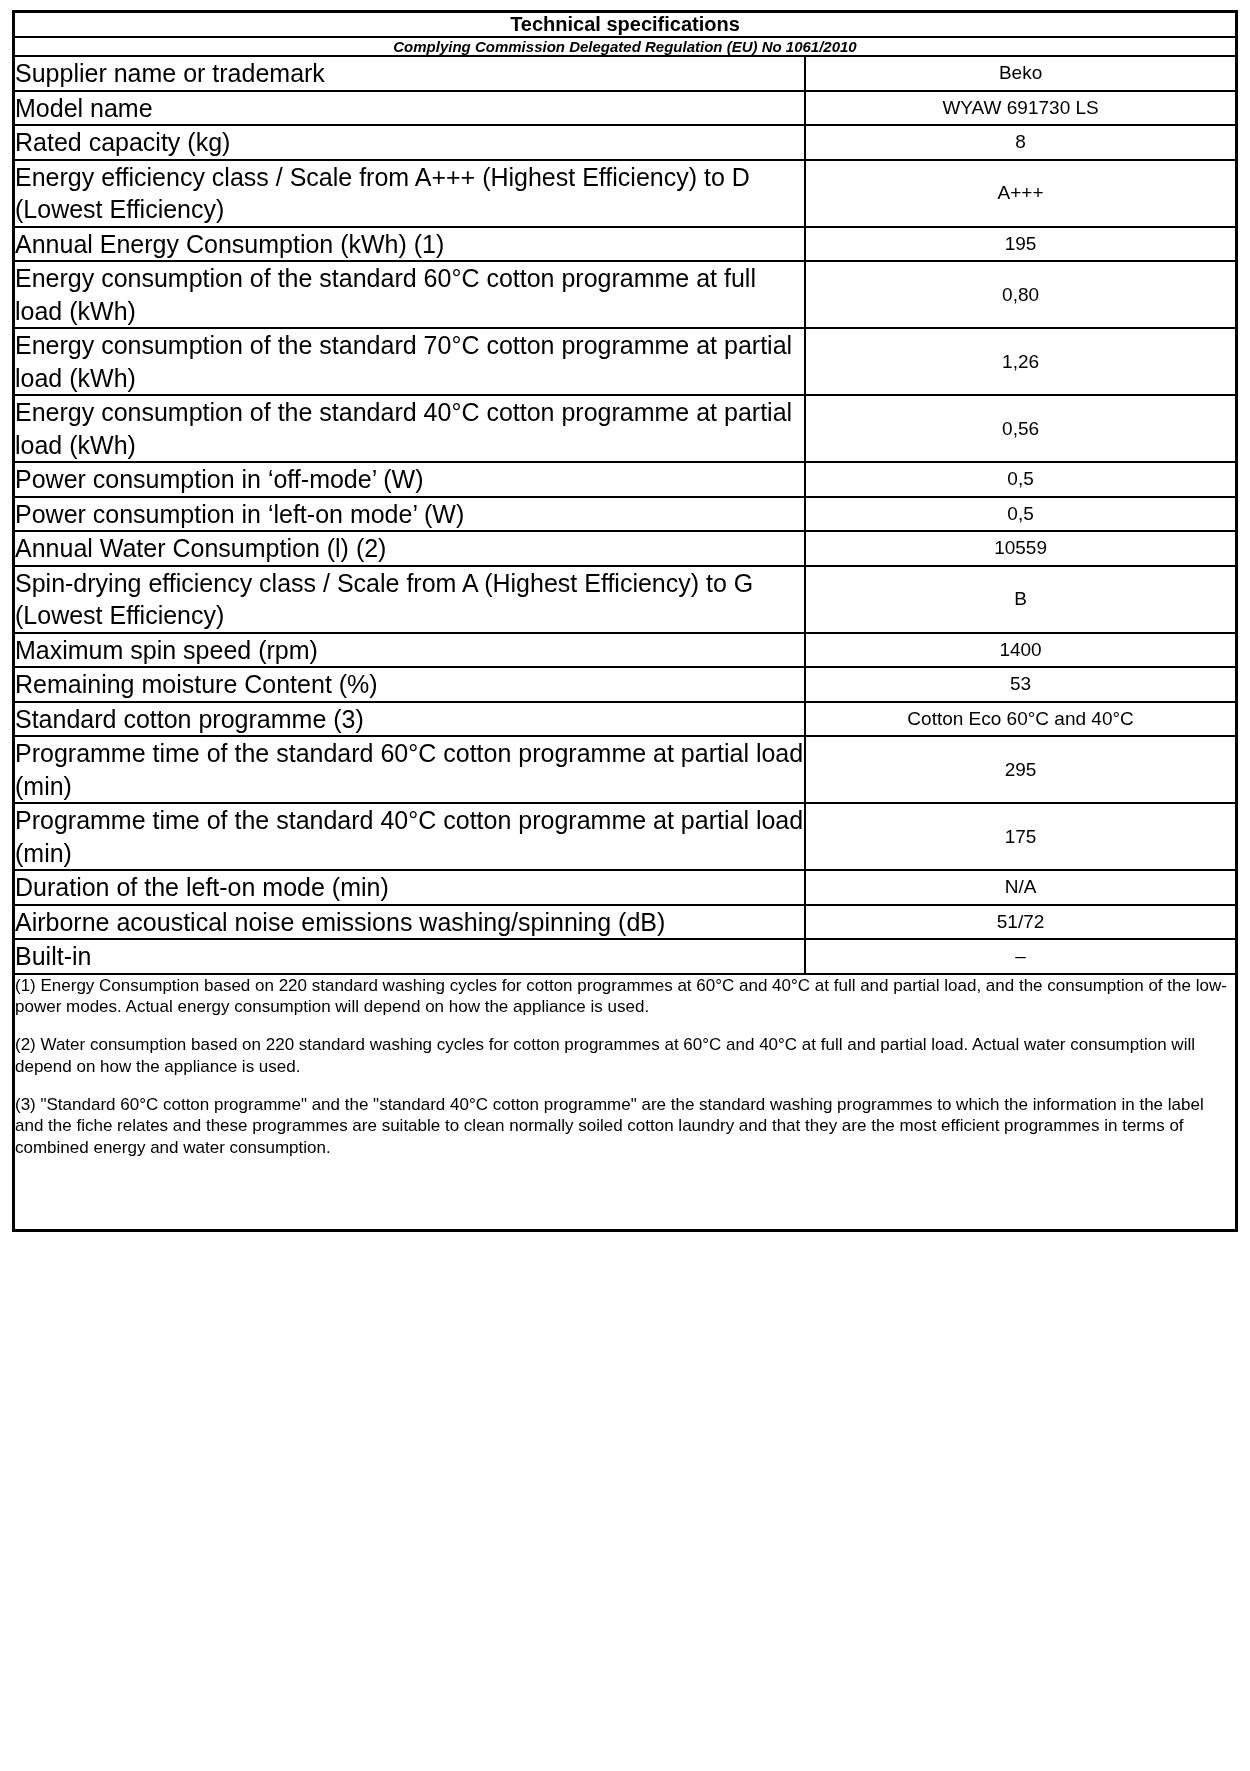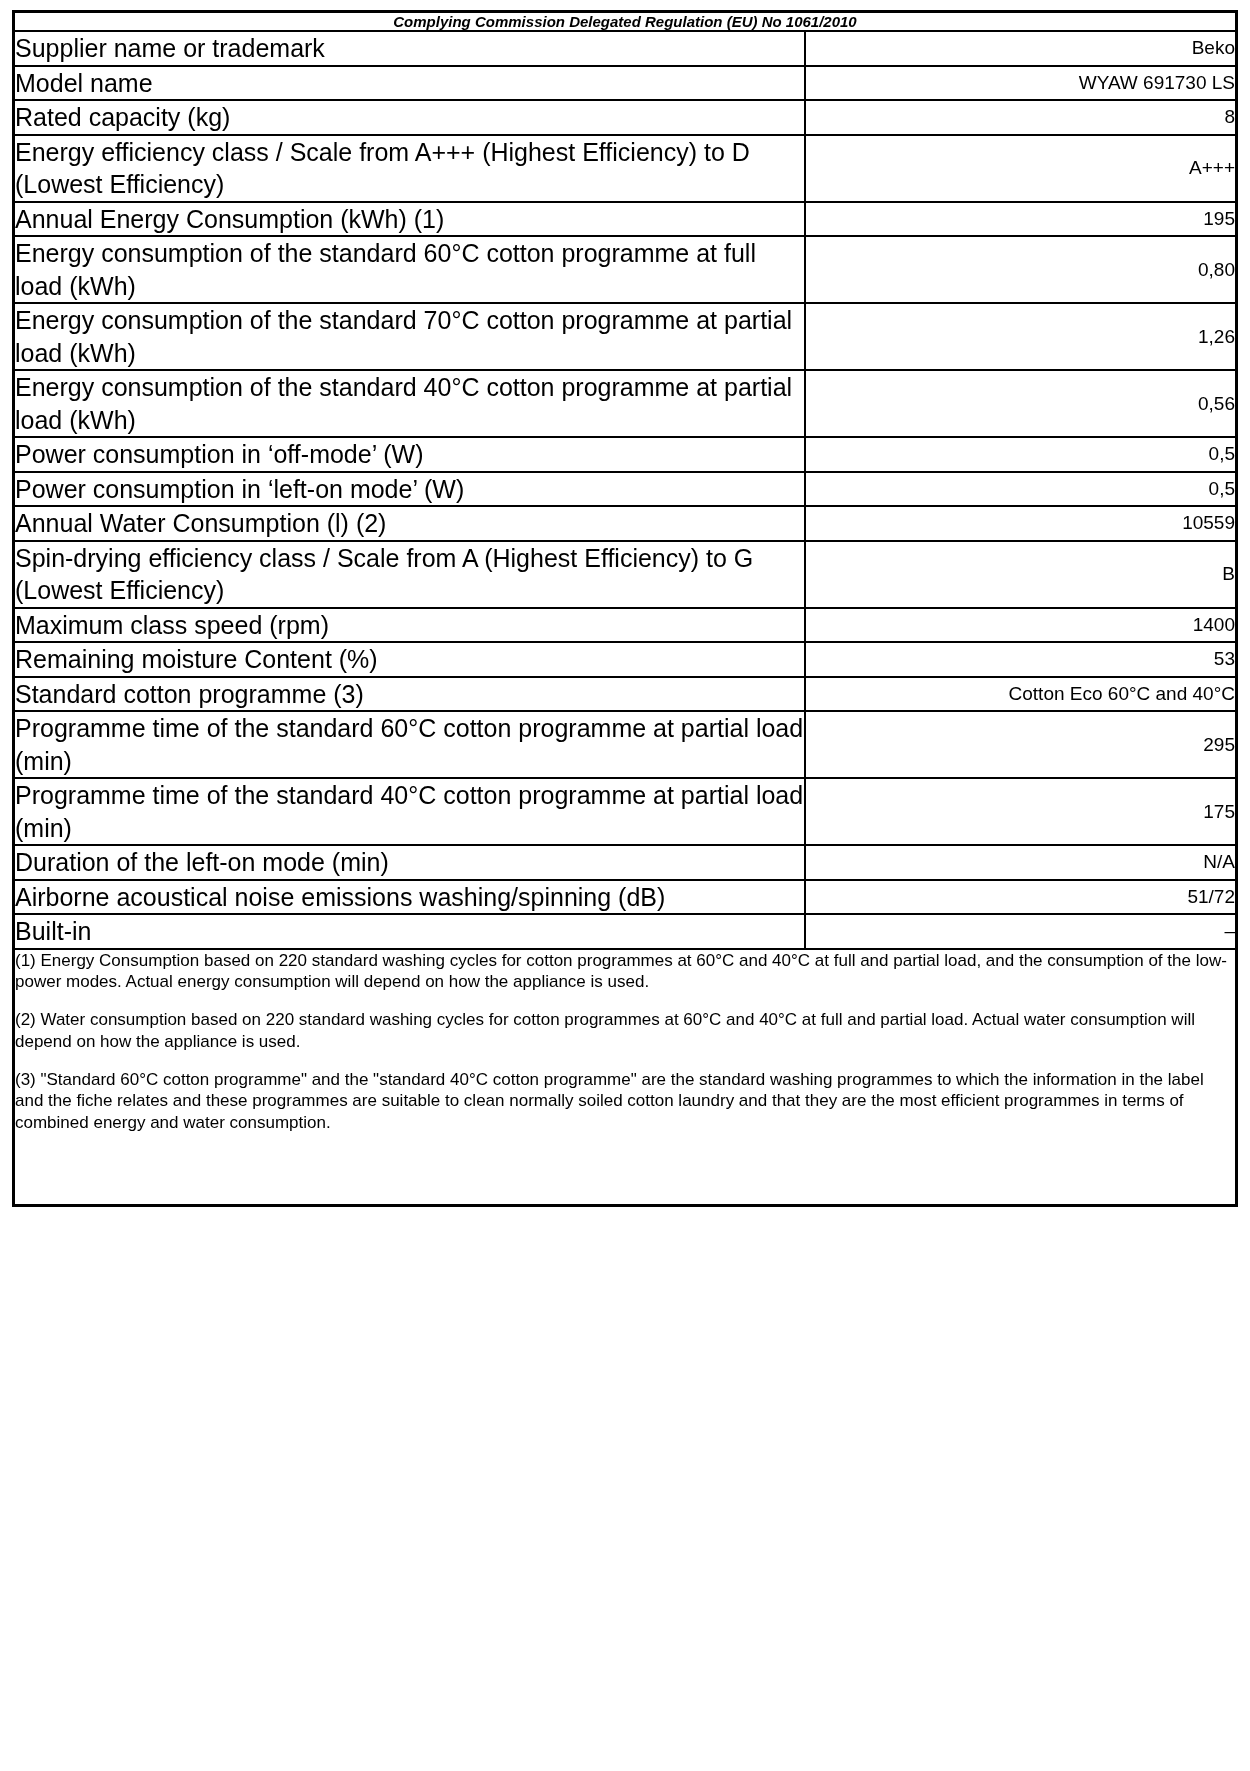--- a/index.html
+++ b/index.html
@@ -45,21 +45,21 @@
     padding: 9px 6px 9px 6px;
   }
   .label-cell {
     font-size: 25px;
     line-height: 1.30;
     padding: 9px 10px 9px 12px;
     text-align: left;
   }
   .value-cell {
     font-size: 19px;
-    text-align: right;
+    text-align: center;
     padding: 9px 6px 9px 6px;
   }
   .notes-cell {
     font-size: 17px;
     line-height: 1.28;
     padding: 12px 12px 14px 12px;
     text-align: left;
   }
   .notes-cell p {
     margin: 0 0 16px 0;
@@ -76,20 +76,23 @@
 </head>
 <body>
 
 <div class="sheet">
   <table class="spec">
     <colgroup>
       <col class="c-label">
       <col class="c-value">
     </colgroup>
     <tbody>
+      <tr>
+        <td class="title-cell" colspan="2">Technical specifications</td>
+      </tr>
       <tr>
         <td class="subtitle-cell" colspan="2">Complying Commission Delegated Regulation (EU) No 1061/2010</td>
       </tr>
 
       <tr>
         <td class="label-cell">Supplier name or trademark</td>
         <td class="value-cell">Beko</td>
       </tr>
       <tr>
         <td class="label-cell">Model name</td>
@@ -129,21 +132,21 @@
       </tr>
       <tr>
         <td class="label-cell">Annual Water Consumption (l) (2)</td>
         <td class="value-cell">10559</td>
       </tr>
       <tr>
         <td class="label-cell">Spin-drying efficiency class / Scale from A (Highest Efficiency) to G (Lowest Efficiency)</td>
         <td class="value-cell">B</td>
       </tr>
       <tr>
-        <td class="label-cell">Maximum class speed (rpm)</td>
+        <td class="label-cell">Maximum spin speed (rpm)</td>
         <td class="value-cell">1400</td>
       </tr>
       <tr>
         <td class="label-cell">Remaining moisture Content (%)</td>
         <td class="value-cell">53</td>
       </tr>
       <tr>
         <td class="label-cell">Standard cotton programme (3)</td>
         <td class="value-cell">Cotton Eco 60°C and 40°C</td>
       </tr>

